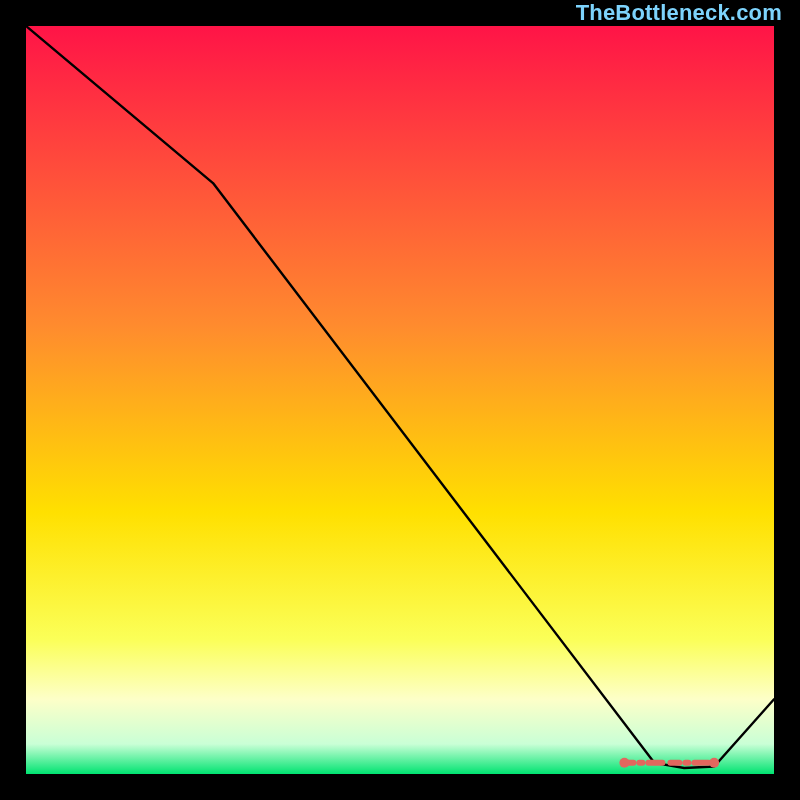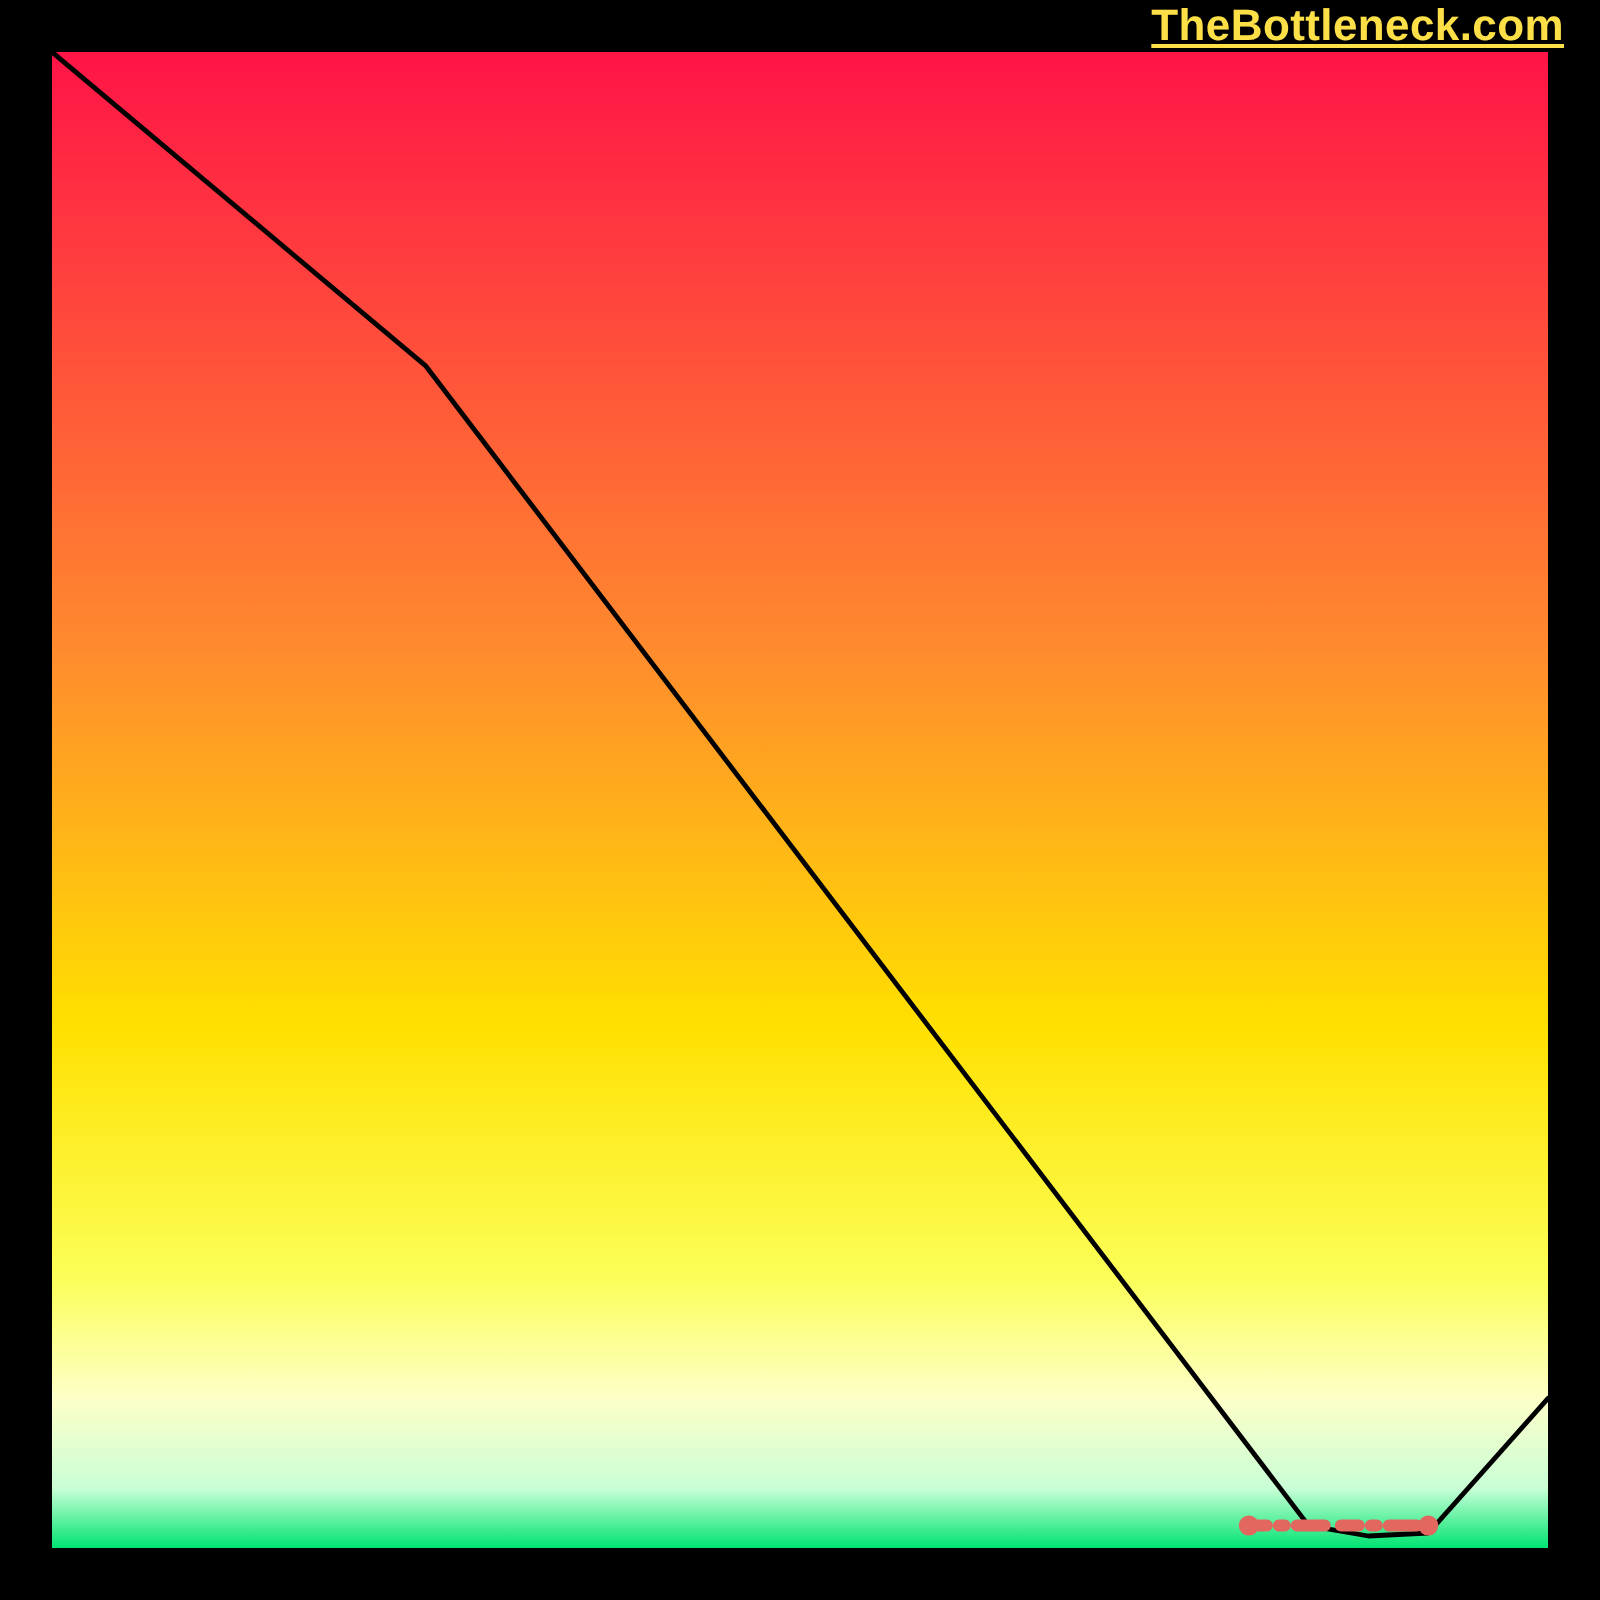--- a/index.html
+++ b/index.html
@@ -14,25 +14,24 @@
   .frame {
     position: relative;
     width: 800px;
     height: 800px;
     background: #000;
   }
   .watermark {
     position: absolute;
     top: 0;
     right: 18px;
-    color: #fde047;
+    color: #7dd3fc;
     font-size: 22px;
     font-weight: bold;
     letter-spacing: 0.2px;
-    text-decoration: underline;
   }
   .plot {
     position: absolute;
     left: 26px;
     top: 26px;
     width: 748px;
     height: 748px;
   }
   .plot svg {
     display: block;

